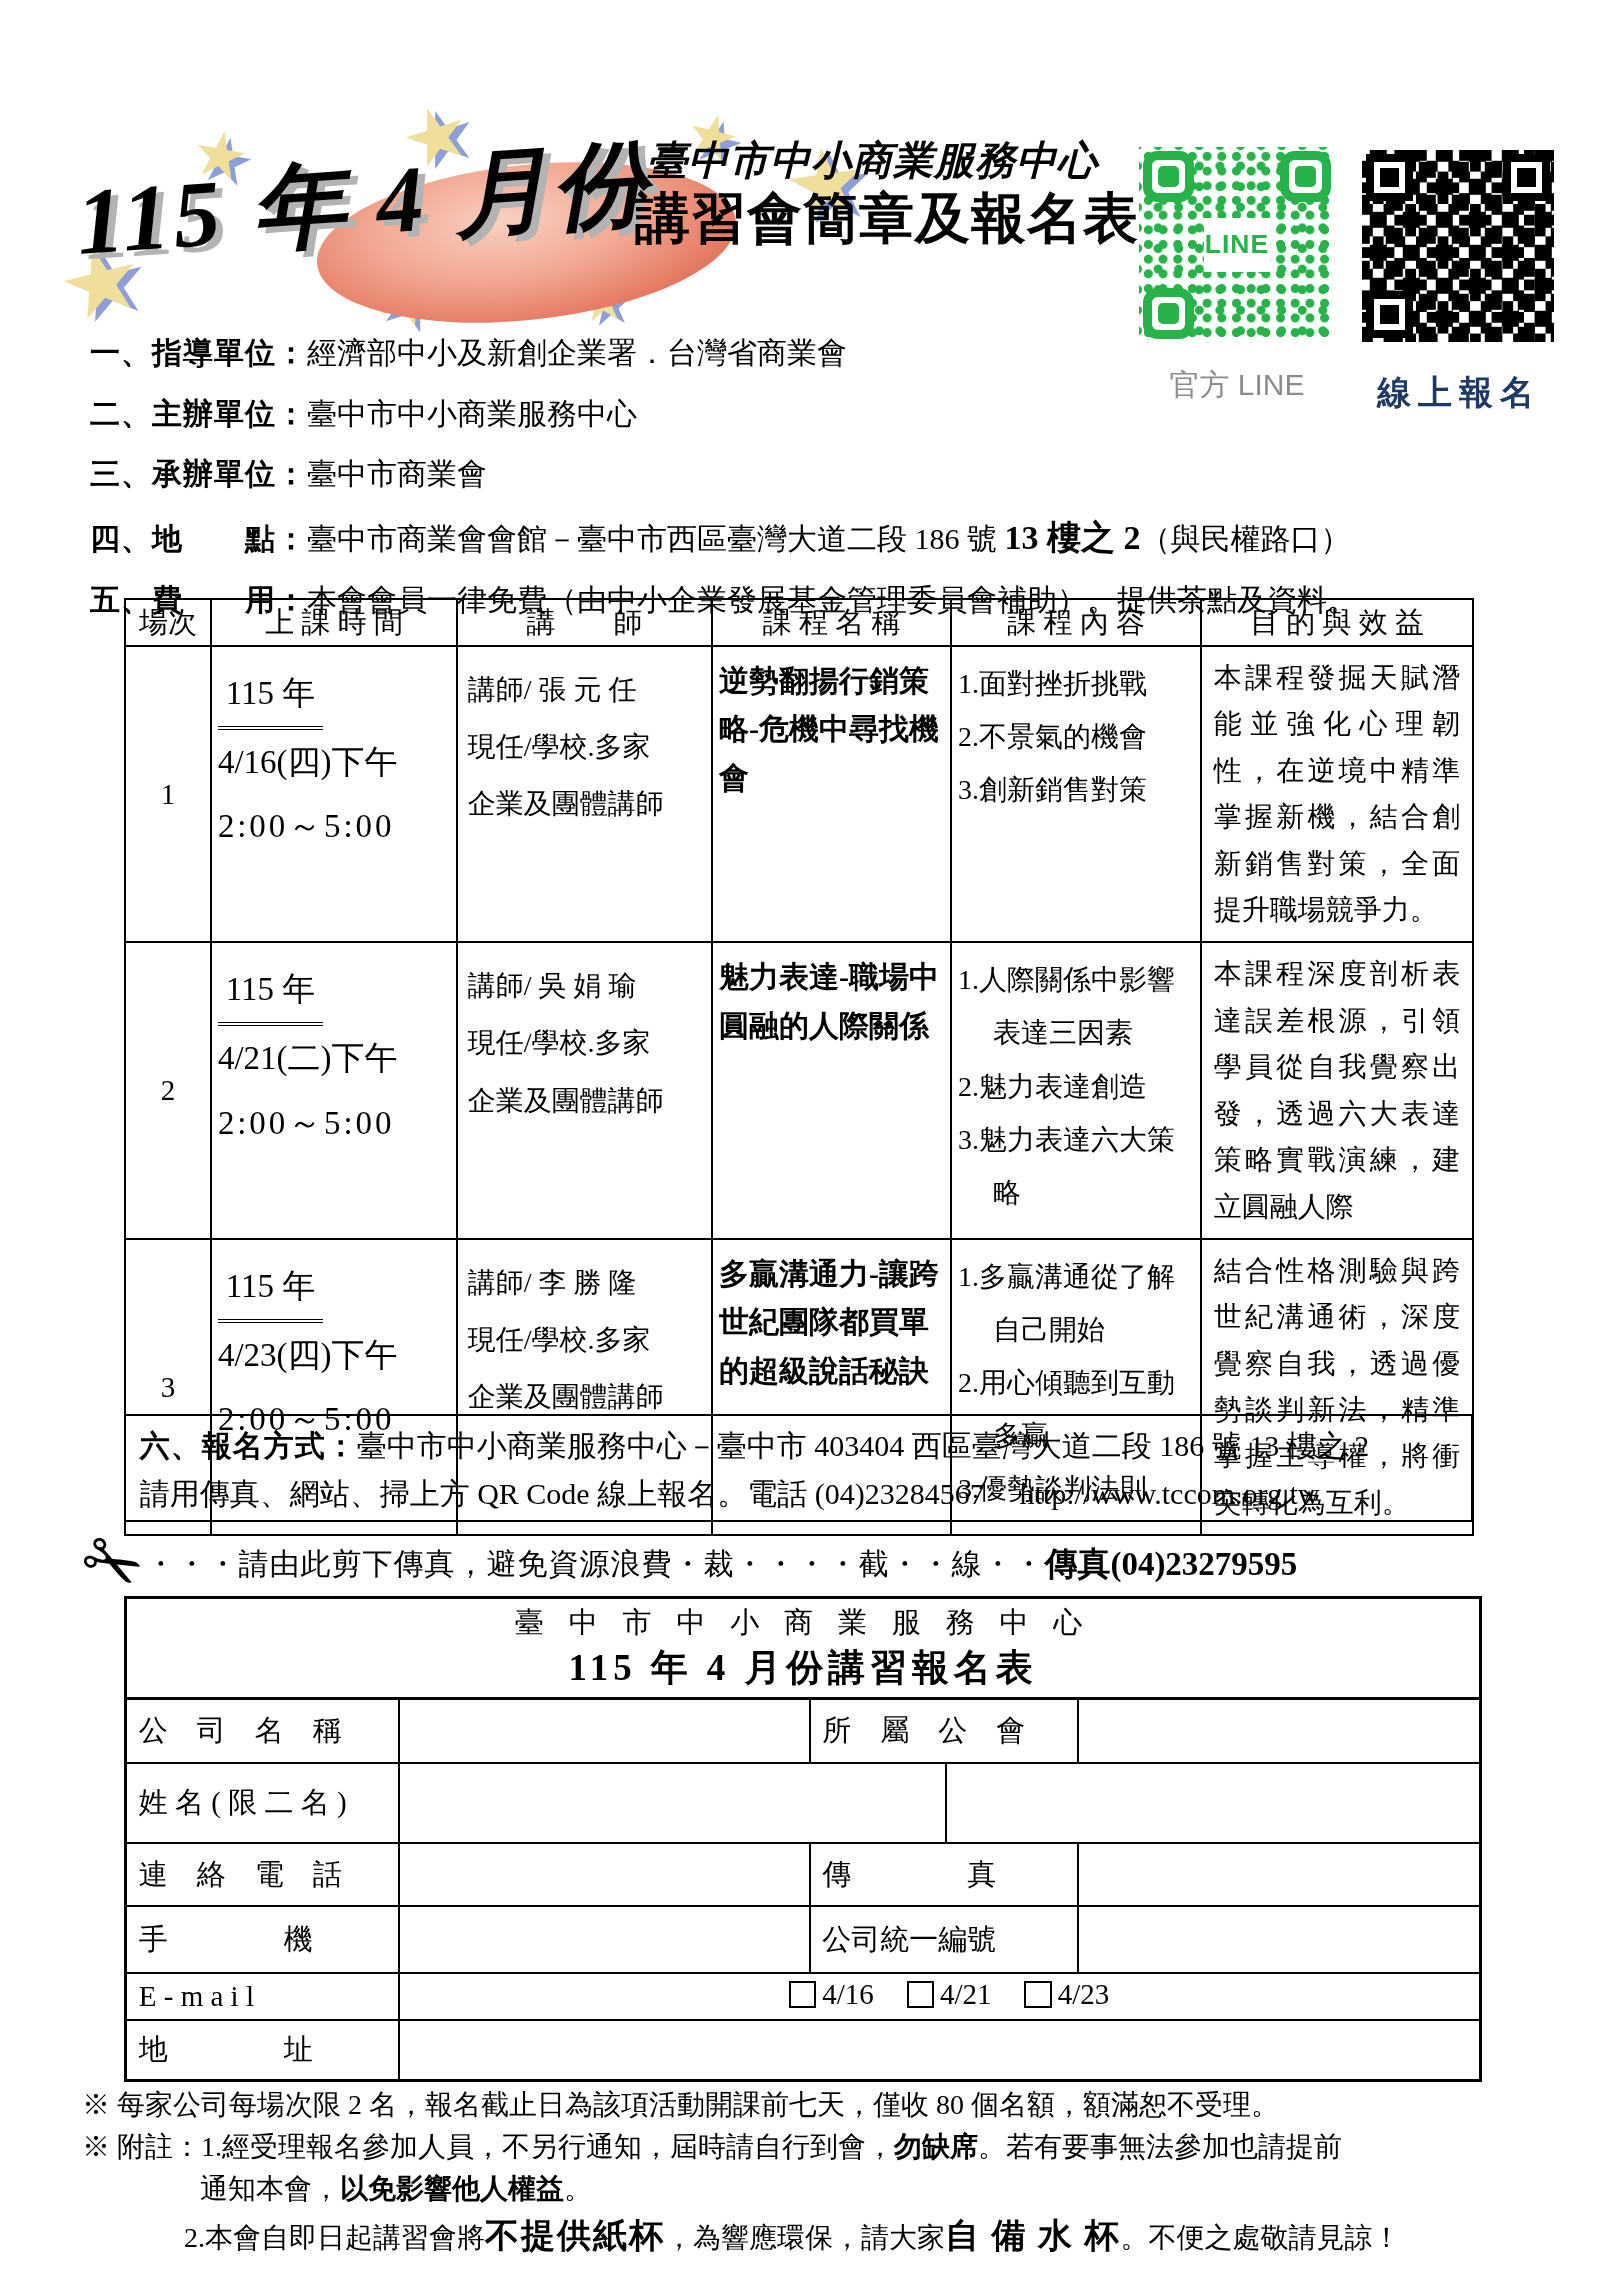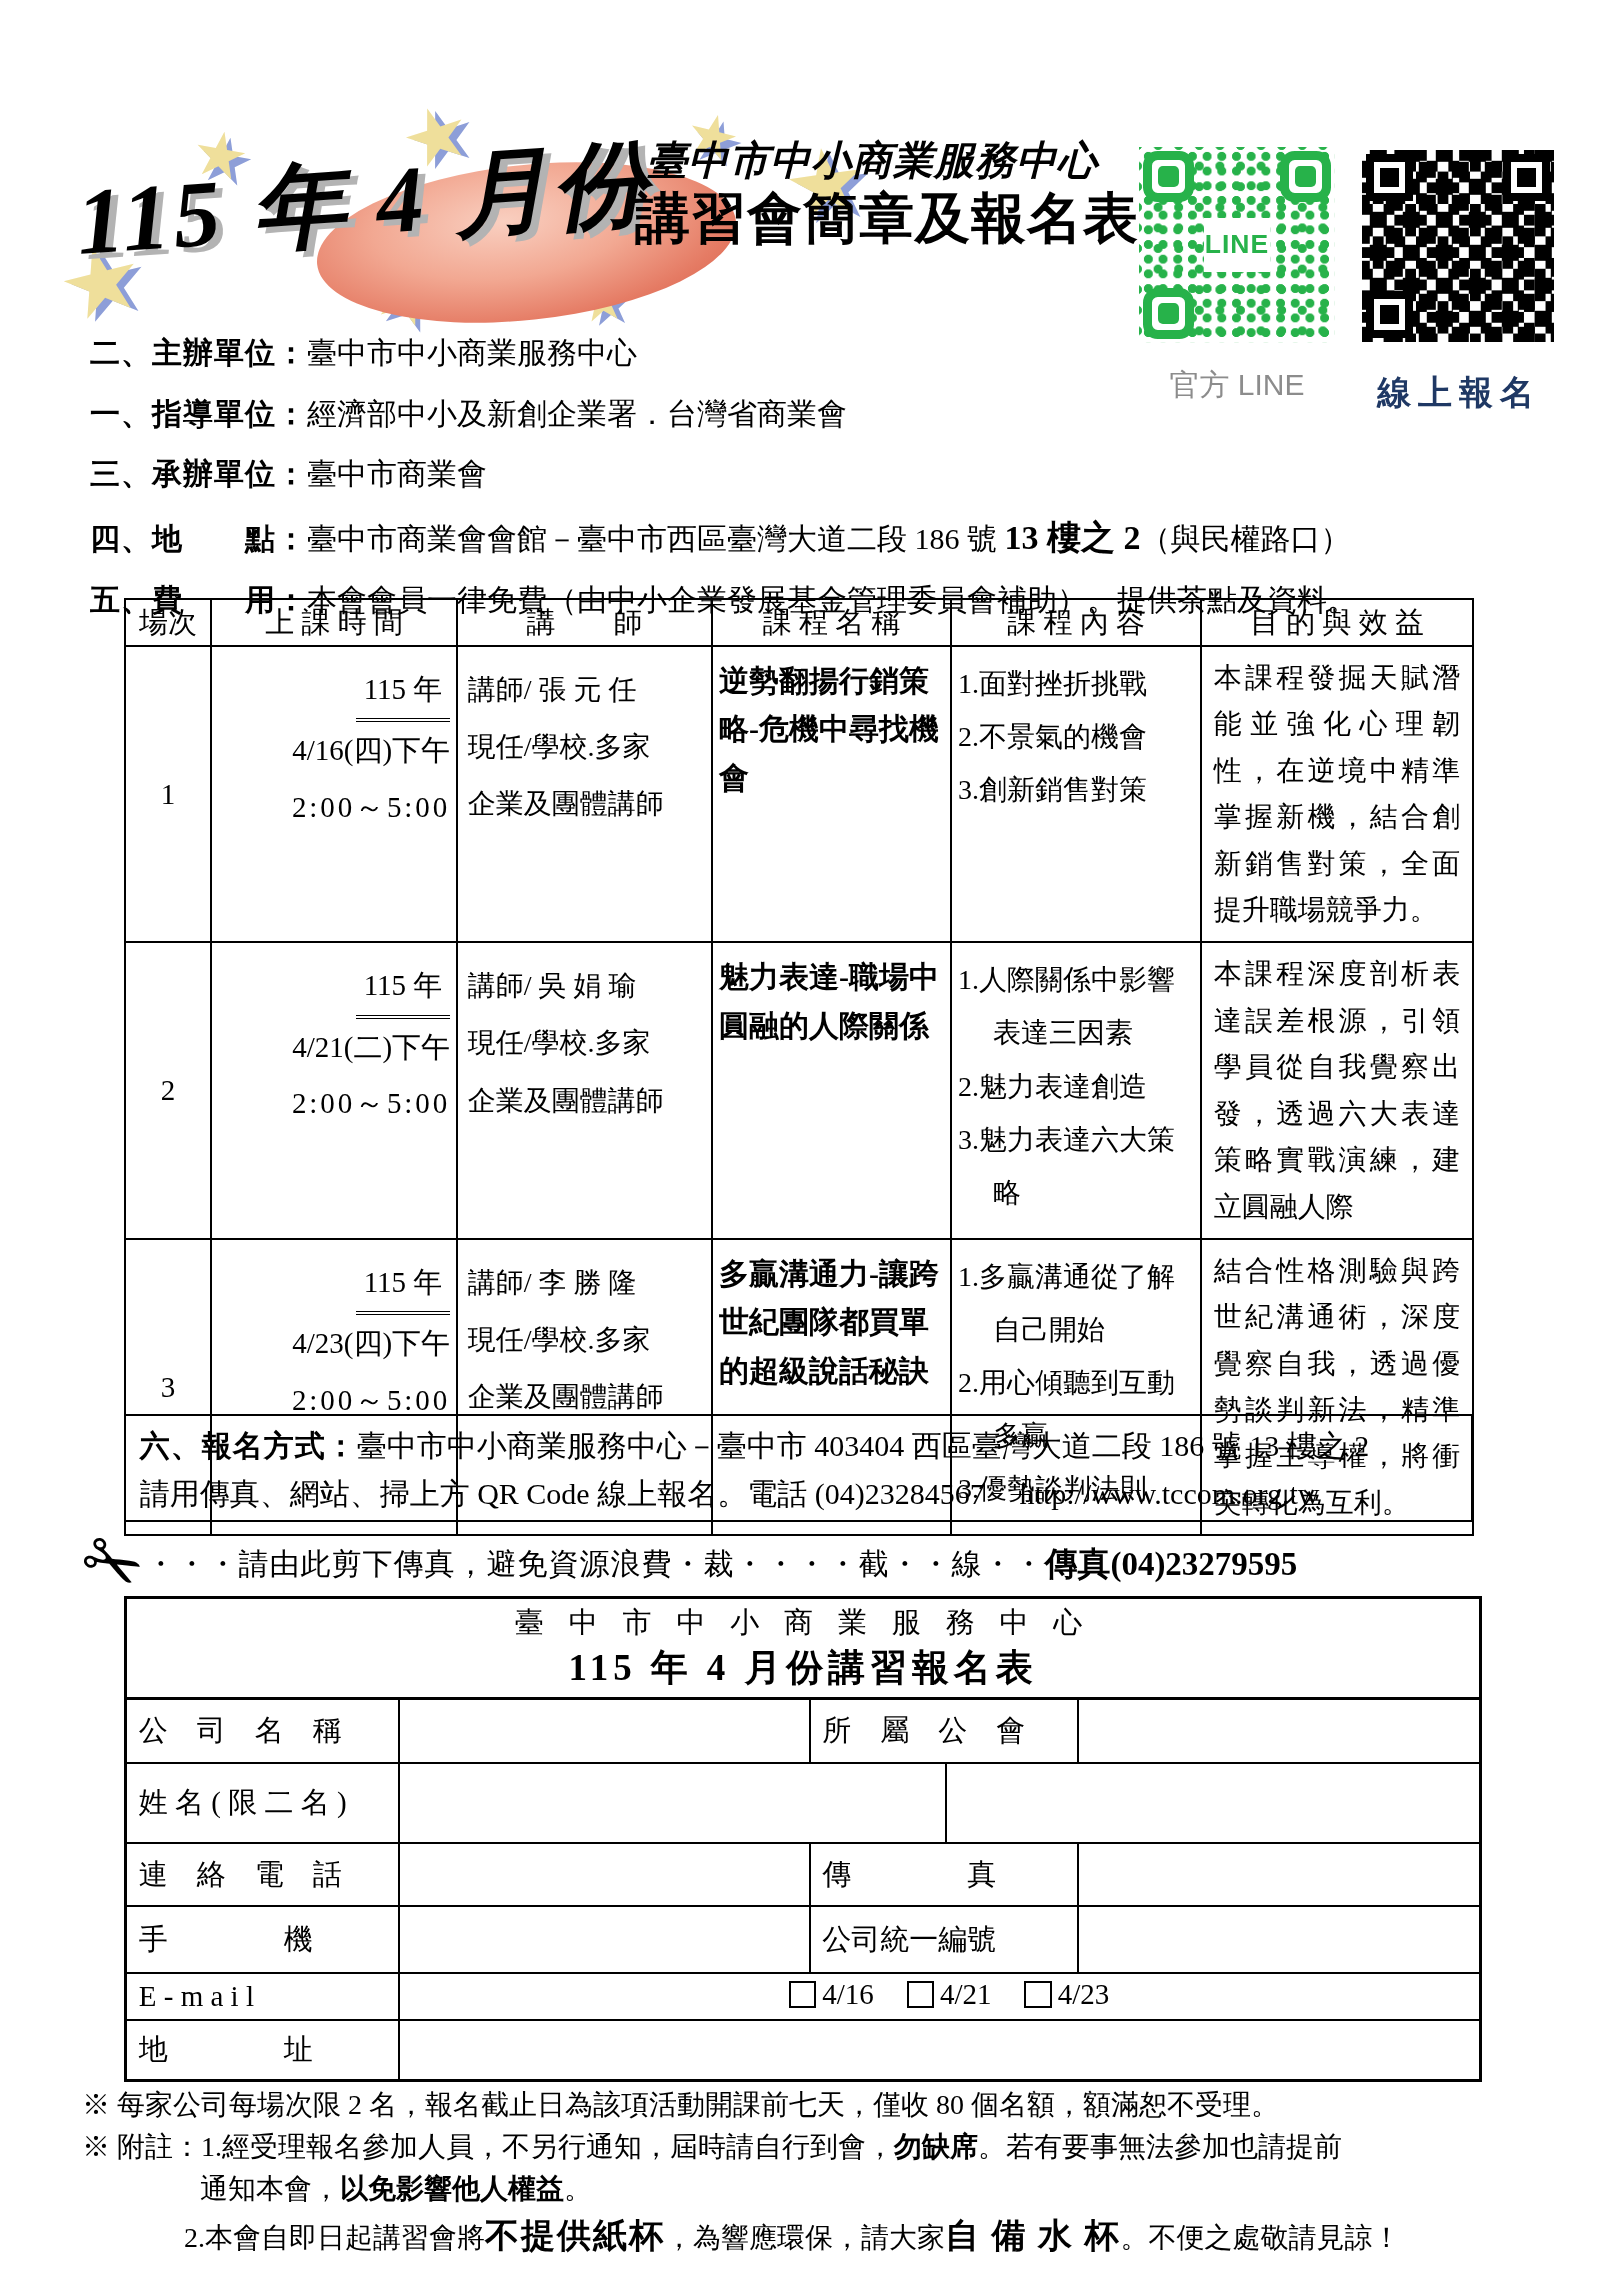--- a/index.html
+++ b/index.html
@@ -47,21 +47,21 @@
   .info-list .item{margin-bottom:19.6px;white-space:nowrap;}
   .info-list .lbl{font-weight:700;letter-spacing:1px;}
   .info-list .big{font-weight:800;font-size:34px;}
 
   
   .course-table{position:absolute;left:124px;top:598px;width:1349px;border-collapse:collapse;
       table-layout:fixed;border:2.9px solid #000;}
   .course-table th,.course-table td{border:2px solid #000;vertical-align:top;padding:3.9px 5.9px;box-sizing:border-box;}
   .course-table th{font-weight:500;font-size:29px;height:47px;vertical-align:middle;padding:0;}
   .cell-no{text-align:center;vertical-align:middle !important;font-size:29px;}
-  .cell-time{text-align:right;font-size:29px;line-height:1.95;padding-top:13.7px !important;}
+  .cell-time{text-align:left;font-size:33px;line-height:1.95;padding-top:13.7px !important;}
   .cell-time .year{display:inline-block;border-bottom:4.9px double #000;padding:0 7.8px 1px;}
   .cell-time .clock{letter-spacing:2.9px;}
   .cell-lect{font-size:28px;line-height:2.05;padding-top:13.7px !important;padding-left:9.8px !important;}
   .cell-course{font-weight:800;font-size:30px;line-height:1.62;padding-top:9.8px !important;}
   .cell-content{font-size:28px;line-height:1.9;padding-top:9.8px !important;margin-top:30px;}
   .cell-content div{padding-left:35px;text-indent:-35px;}
   .cell-benefit{font-size:28px;line-height:1.66;text-align:justify;padding:7.8px 11.8px !important;}
   tr.r1{height:247px}tr.r2{height:258px}tr.r3{height:263px}
 
   
@@ -123,24 +123,24 @@
 
   <div class="qr qr-online">
     <div class="finder tl"></div>
     <div class="finder tr"></div>
     <div class="finder bl"></div>
   </div>
   <div class="qr-label-online">線上報名</div>
 
   <div class="info-list">
     <div class="item">
+      <span class="lbl">一、指導單位：</span><span>經濟部中小及新創企業署．台灣省商業會</span><span class="big"></span><span></span>
+    </div>
+    <div class="item">
       <span class="lbl">二、主辦單位：</span><span>臺中市中小商業服務中心</span><span class="big"></span><span></span>
-    </div>
-    <div class="item">
-      <span class="lbl">一、指導單位：</span><span>經濟部中小及新創企業署．台灣省商業會</span><span class="big"></span><span></span>
     </div>
     <div class="item">
       <span class="lbl">三、承辦單位：</span><span>臺中市商業會</span><span class="big"></span><span></span>
     </div>
     <div class="item">
       <span class="lbl">四、地　　點：</span><span>臺中市商業會會館－臺中市西區臺灣大道二段 186 號 </span><span class="big">13 樓之 2</span><span>（與民權路口）</span>
     </div>
     <div class="item">
       <span class="lbl">五、費　　用：</span><span>本會會員一律免費（由中小企業發展基金管理委員會補助）。提供茶點及資料。</span><span class="big"></span><span></span>
     </div>

